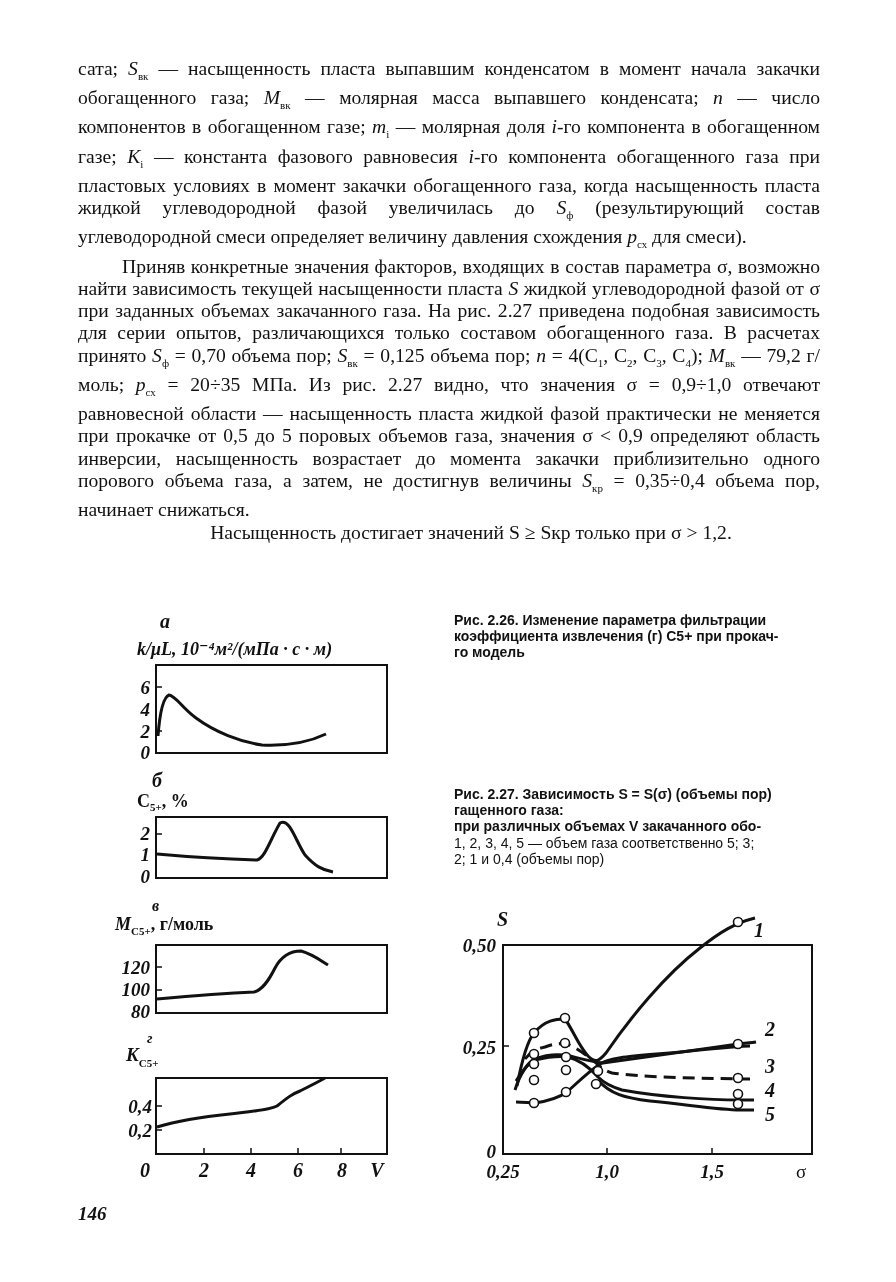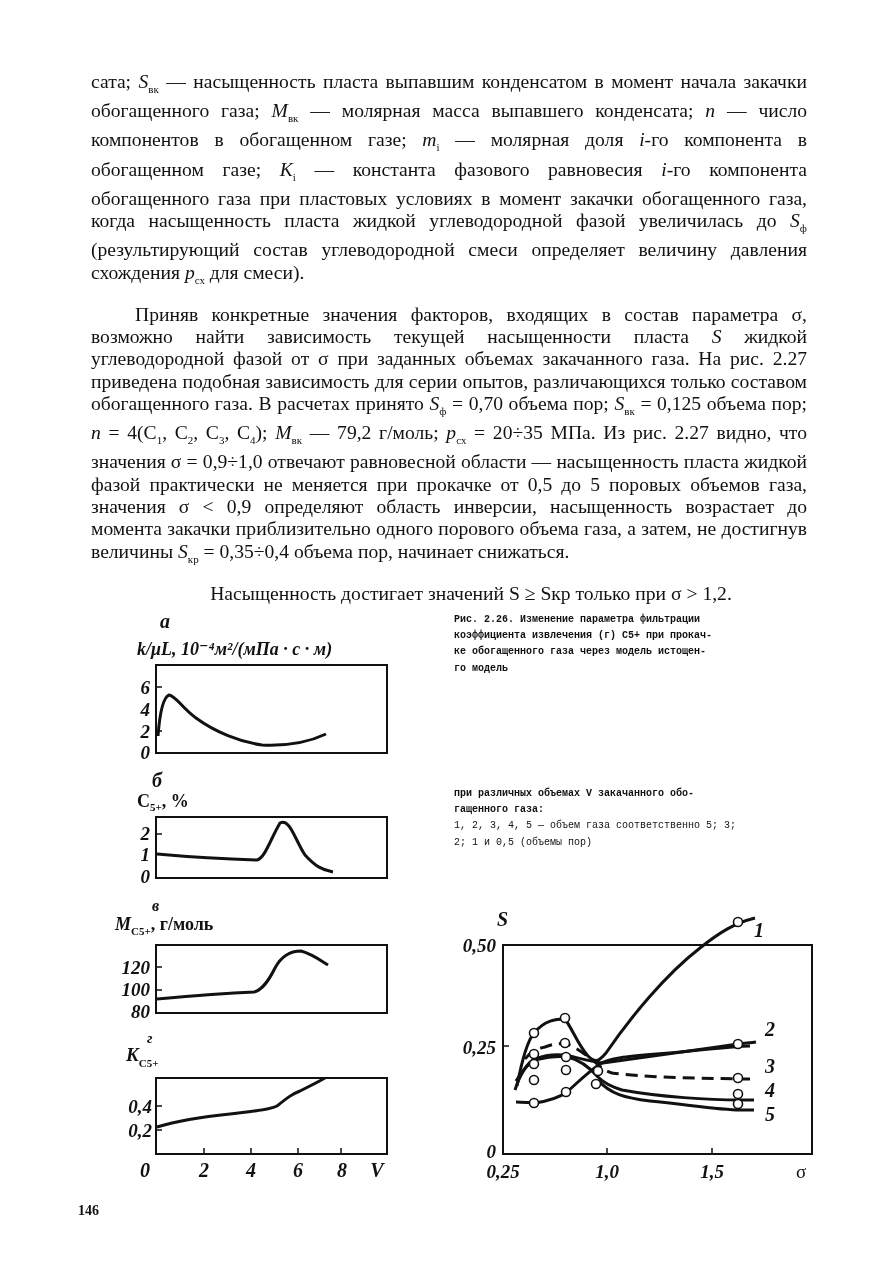--- a/index.html
+++ b/index.html
@@ -1,23 +1,23 @@
 <!DOCTYPE html>
 <html><head>
 <meta charset="utf-8">
 <style>
   html, body { margin:0; padding:0; background:#ffffff; }
   body { width:896px; height:1282px; position:relative; overflow:hidden; color:#111; font-family:"Liberation Serif", "DejaVu Serif", serif; }
   .body-text { position:absolute; left:78px; top:58px; width:742px; font-size:19.6px; line-height:22.3px; text-align:justify; }
-  .body-text p { margin:13px; }
+  .body-text p { margin:0; }
   .body-text p.indent { text-indent:44px; }
   .body-text p.tight { text-align:center; }
-  .caption { position:absolute; left:454px; width:368px; font-family:Liberation Mono, monospace; font-size:10px; line-height:16.2px; font-weight:bold; text-align:justify; }
+  .caption { position:absolute; left:454px; width:368px; font-family:Liberation Sans, sans-serif; font-size:14px; line-height:16.2px; font-weight:bold; text-align:justify; }
   .caption .plain { font-weight:normal; }
-  .page-number { position:absolute; left:78px; top:1203px; font-weight:bold; font-size:14px; }
+  .page-number { position:absolute; left:78px; top:1203px; font-weight:bold; font-size:19px;font-style:italic; }
   svg text { font-family:"Liberation Serif","DejaVu Serif",serif; }
 </style>
 </head>
 <body>
 
 <div class="body-text">
   <p>
     <span>сата; <i>S</i><sub style="font-size:11px">вк</sub> — насыщенность пласта выпавшим конденсатом в момент начала</span>
     закачки обогащенного газа; <i>M</i><sub style="font-size:11px">вк</sub> — молярная масса выпавшего конденсата;
     <i>n</i> — число компонентов в обогащенном газе; <i>m</i><sub style="font-size:11px">i</sub> — молярная доля <i>i</i>-го
@@ -27,29 +27,29 @@
     фазой увеличилась до <i>S</i><sub style="font-size:11px">ф</sub> (результирующий состав углеводородной смеси
     <span class="tight">определяет величину давления схождения <i>p</i><sub style="font-size:11px">сх</sub> для смеси).</span>
   </p>
   <p class="indent">Приняв конкретные значения факторов, входящих в состав параметра σ, возможно найти зависимость текущей насыщенности пласта <i>S</i> жидкой углеводородной фазой от σ при заданных объемах закачанного газа. На рис. 2.27 приведена подобная зависимость для серии опытов, различающихся только составом обогащенного газа. В расчетах принято <i>S</i><sub style="font-size:11px">ф</sub> = 0,70 объема пор; <i>S</i><sub style="font-size:11px">вк</sub> = 0,125 объема пор; <i>n</i> = 4(C<sub style="font-size:11px">1</sub>, C<sub style="font-size:11px">2</sub>, C<sub style="font-size:11px">3</sub>, C<sub style="font-size:11px">4</sub>); <i>M</i><sub style="font-size:11px">вк</sub> — 79,2 г/моль; <i>p</i><sub style="font-size:11px">сх</sub> = 20÷35 МПа. Из рис. 2.27 видно, что значения σ = 0,9÷1,0 отвечают равновесной области — насыщенность пласта жидкой фазой практически не меняется при прокачке от 0,5 до 5 поровых объемов газа, значения σ &lt; 0,9 определяют область инверсии, насыщенность возрастает до момента закачки приблизительно одного порового объема газа, а затем, не достигнув величины <i>S</i><sub style="font-size:11px">кр</sub> = 0,35÷0,4 объема пор, начинает снижаться.</p>
   <p class="indent tight">Насыщенность достигает значений S ≥ Sкр только при σ &gt; 1,2.</p>
 </div>
 
 <div class="caption" style="top:612px;">
   <div>Рис. 2.26. Изменение параметра фильтрации</div>
   <div>коэффициента извлечения (г) C5+ при прокач-</div>
-  <div>ке обогащенного газа через модель истощен-</div>
   <div>го модель</div>
 </div>
 
 <div class="caption" style="top:786px;">
+  <div>Рис. 2.27. Зависимость S = S(σ) (объемы пор)</div>
+  <div>гащенного газа:</div>
   <div>при различных объемах V закачанного обо-</div>
-  <div>гащенного газа:</div>
   <div class="plain">1, 2, 3, 4, 5 — объем газа соответственно 5; 3;</div>
-  <div class="plain">2; 1 и 0,5 (объемы пор)</div>
+  <div class="plain">2; 1 и 0,4 (объемы пор)</div>
 </div>
 
 <svg style="position:absolute;left:0;top:0;" width="896" height="1282" viewBox="0 0 896 1282">
   <g fill="#111" font-weight="bold" font-style="italic">
 
     <text x="160" y="628" font-size="20">а</text>
     <text x="137" y="655" font-size="18">k/μL, 10⁻⁴м²/(мПа · с · м)</text>
     <rect x="156" y="665" width="231" height="88" fill="none" stroke="#111" stroke-width="2"></rect>
     <g font-size="19" text-anchor="end">
       <text x="150" y="694">6</text>

